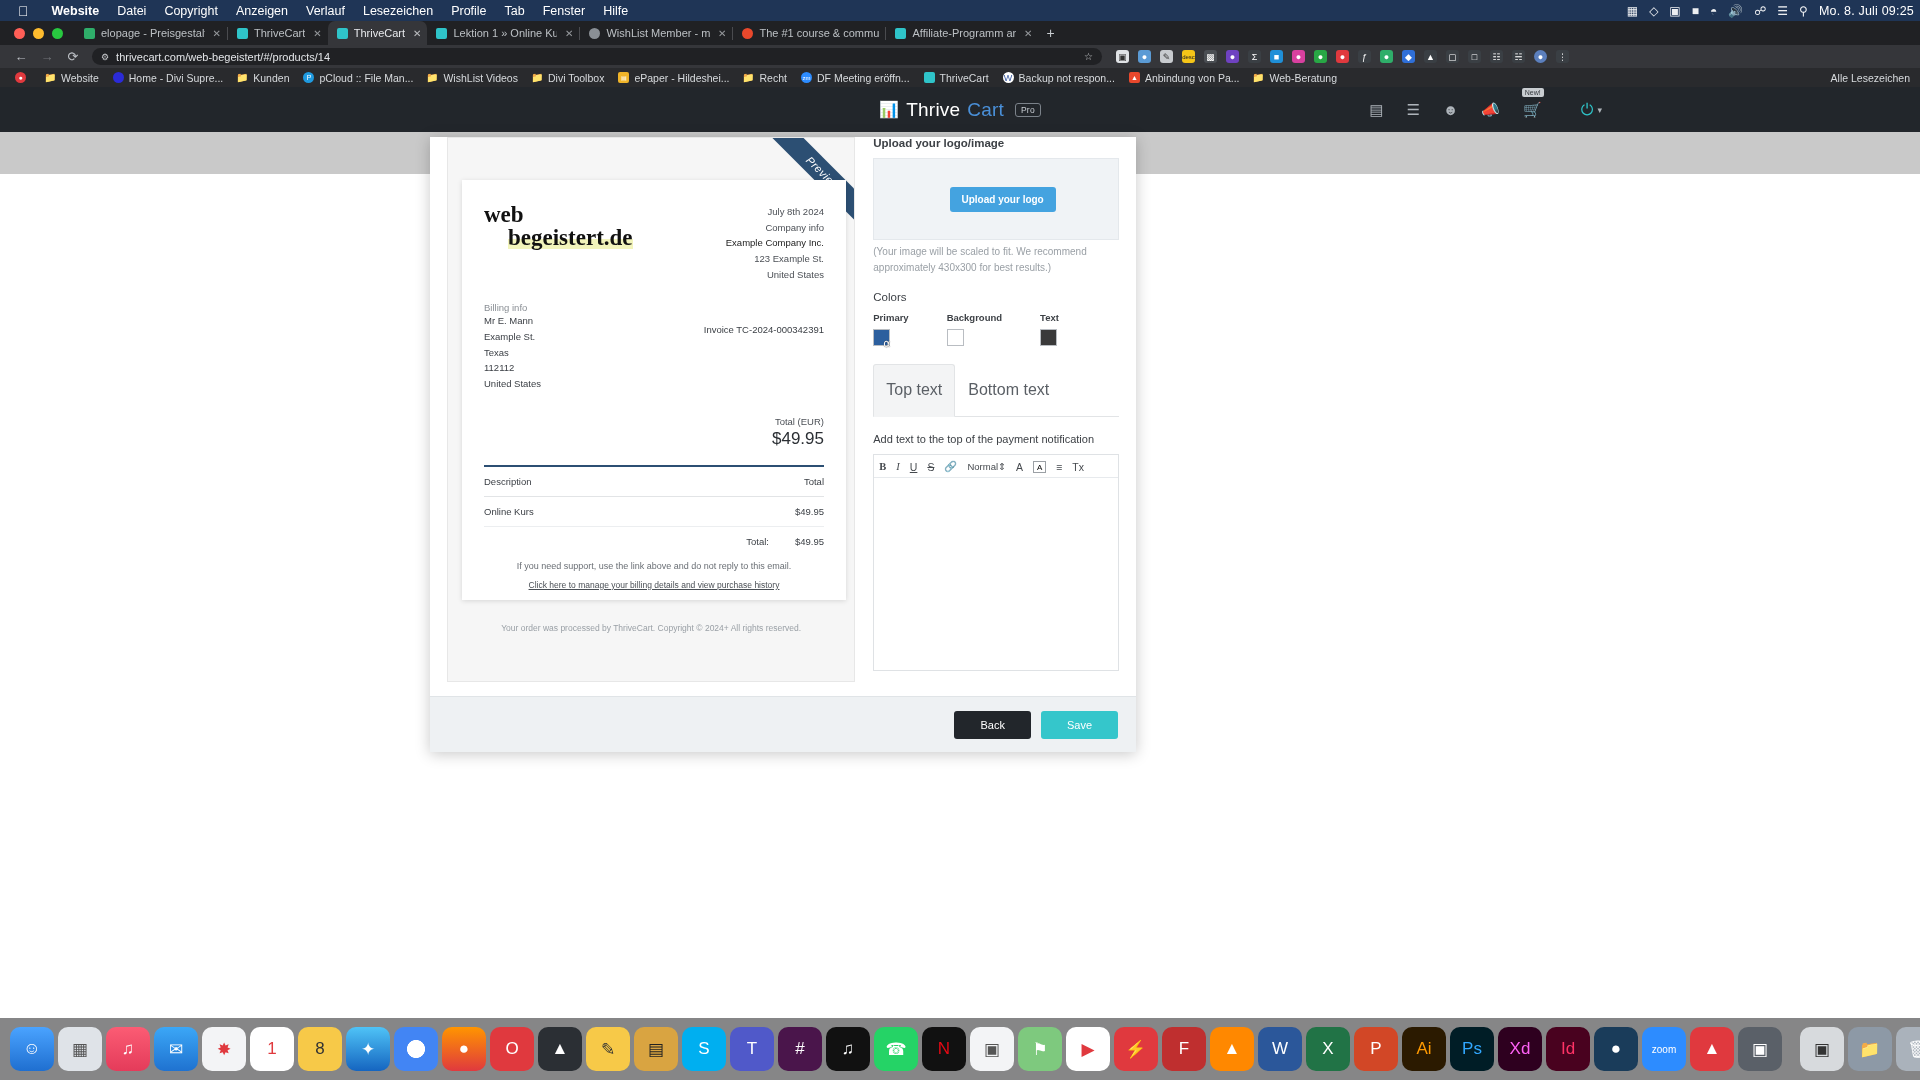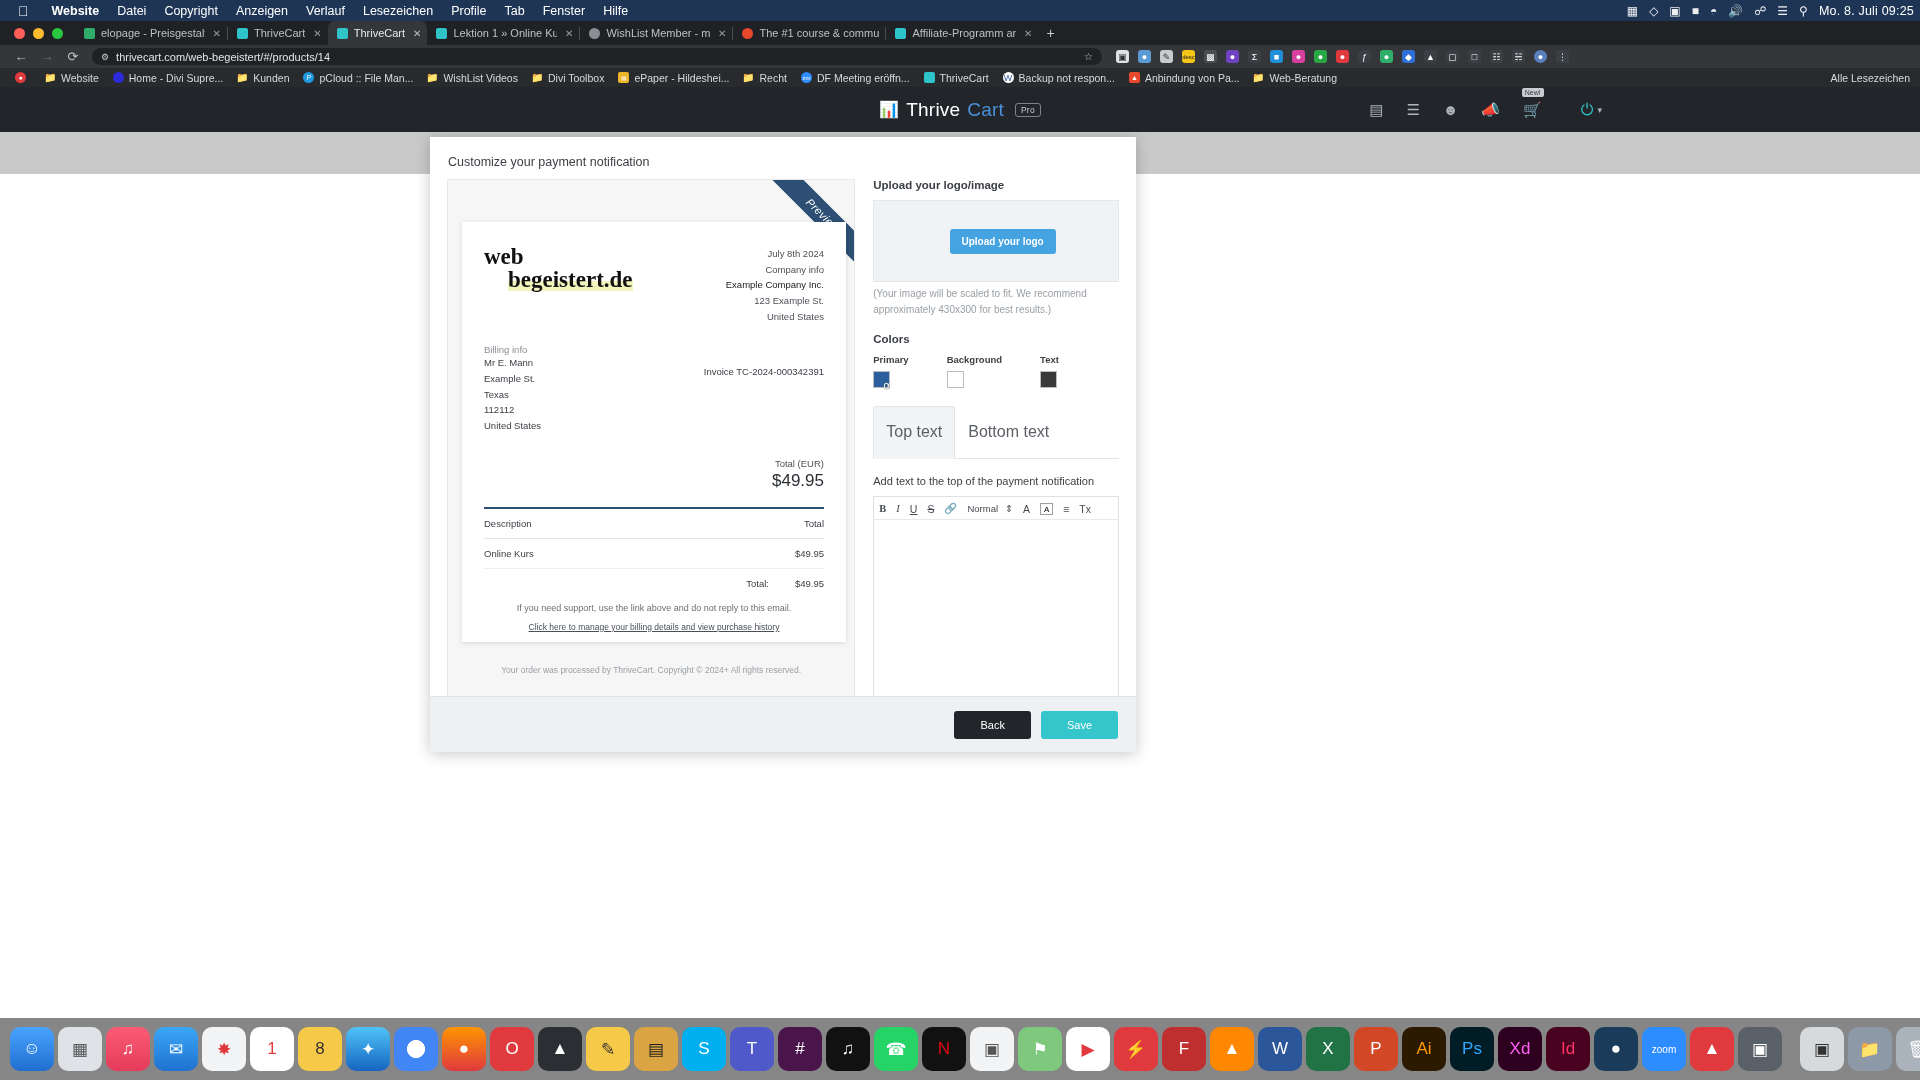--- a/index.html
+++ b/index.html
@@ -156,41 +156,41 @@
                  font-size: 8.5px; color: #9aa0a6; }
 
   
   .ctrl { width: 248px; }
   .ctrl h4 { font-size: 11.5px; font-weight: bold; color: #3d4146; margin-bottom: 9px; }
   .upload-box { height: 82px; background: #f0f3f6; border: 1px solid #e4e8ec;
                 display: flex; align-items: center; justify-content: center; }
   .upload-btn { background: #44a3e0; color: #fff; font-size: 10px; font-weight: bold;
                 padding: 7px 12px; border-radius: 3px; margin-left: 13px; }
   .hint { font-size: 10px; color: #9aa0a6; line-height: 1.55; margin-top: 4px; }
-  .colors-h { font-size: 11.5px; font-weight: bold; color: #3d4146; margin-top: 16px; }
+  .colors-h { font-size: 11.5px; font-weight: normal; color: #3d4146; margin-top: 16px; }
   .swatch-row { display: flex; gap: 38px; margin-top: 9px; }
   .sw-col { }
   .sw-lbl { font-size: 9.5px; font-weight: bold; color: #3d4146; margin-bottom: 6px; }
   .sw { width: 17px; height: 17px; border: 1px solid #b9bdc2; position: relative; }
   .cursor-ico { position: absolute; left: 9px; top: 7px; font-size: 11px; color: #fff;
                 text-shadow: 0 0 1px #000; }
   .tabs-row { display: flex; margin-top: 18px; border-bottom: 1px solid #e2e4e6; }
   .ttab { font-size: 16px; color: #5a5f65; padding: 16px 12px; border: 1px solid transparent; }
   .ttab.active { background: #f3f4f5; border-color: #e2e4e6; border-bottom-color: #f3f4f5;
                  border-radius: 3px 3px 0 0; margin-bottom: -1px; }
   .addtext-h { font-size: 11px; color: #3d4146; margin-top: 16px; }
   .editor { border: 1px solid #dfe2e5; margin-top: 9px; }
   .etoolbar { border-bottom: 1px solid #e7eaed; padding: 5px 5px 4px 5px;
               display: flex; flex-wrap: wrap; align-items: center; gap: 10px; }
   .etool { font-size: 10.5px; color: #45494e; }
   .etool.bold { font-weight: bold; font-family: "Liberation Serif", serif; }
   .etool.ital { font-style: italic; font-family: "Liberation Serif", serif; }
   .etool.und { text-decoration: underline; }
   .etool.strike { text-decoration: line-through; }
-  .esel { font-size: 9.5px; color: #45494e; display: flex; align-items: center; gap: 7px; }
+  .esel { font-size: 9.5px; color: #45494e; display: flex; align-items: center; }
   .ebox { width: 13px; height: 12px; border: 1px solid #9ba0a5; display: inline-block;
           font-size: 8px; text-align: center; line-height: 11px; }
   .earea { height: 192px; background: #fff; }
 
   
   .modal-footer {
     position: absolute; bottom: 0; left: 0; width: 706px; height: 56px;
     background: #eef1f3; border-top: 1px solid #e0e4e7;
     display: flex; align-items: center; justify-content: flex-end; gap: 10px; padding-right: 18px;
   }
@@ -402,21 +402,20 @@
       </div>
       <div class="tc-power" style="position:absolute;right:318px;">
         <span>⏻</span>
         <span class="chev">▾</span>
       </div>
     </div>
 
     <div class="gray-strip"></div>
 
     <div class="modal">
-      <div class="modal-title">Customize your payment notification</div>
 
       <div class="modal-body">
 
         <div class="preview-wrap">
           <div class="ribbon">
             <span>Preview</span>
           </div>
 
           <div class="invoice">
             <div class="inv-row">

